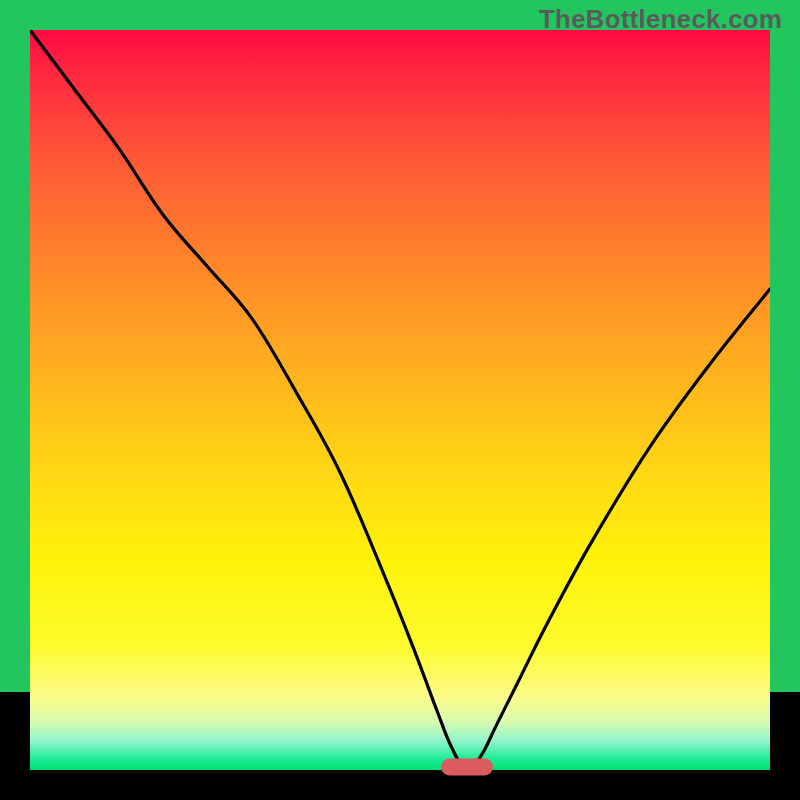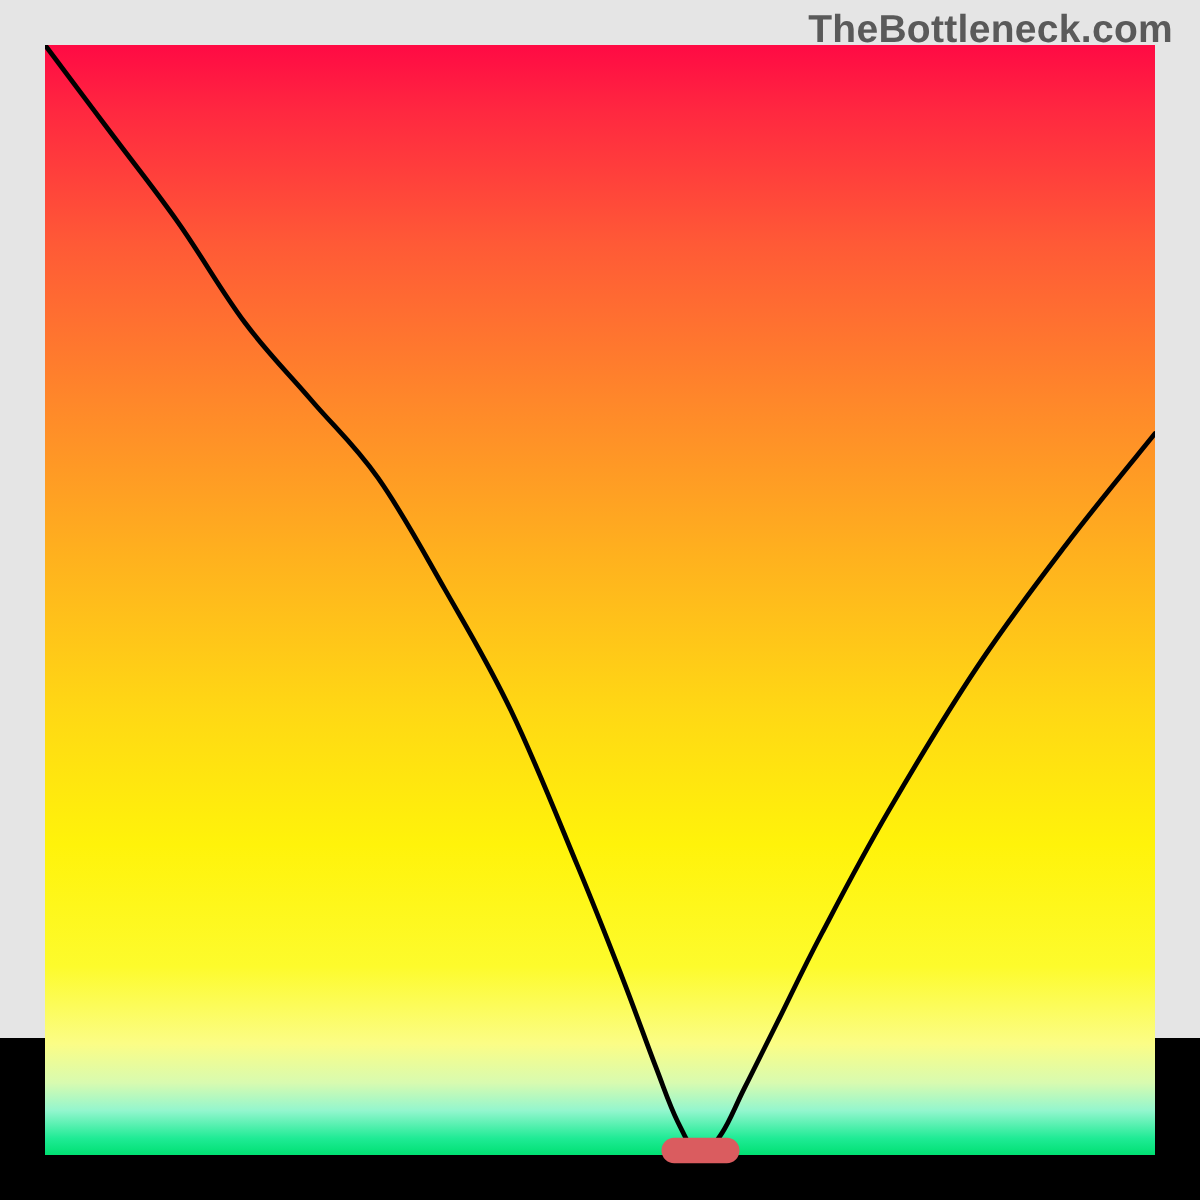--- a/index.html
+++ b/index.html
@@ -8,21 +8,21 @@
     width: 800px;
     height: 800px;
     overflow: hidden;
     background: #000;
     font-family: Arial, Helvetica, sans-serif;
   }
   .container {
     position: relative;
     width: 800px;
     height: 692px;
-    background: #e5e5e5;
+    background: #22c55e;
   }
   .watermark {
     position: absolute;
     top: 4px;
     right: 18px;
     font-size: 26px;
     font-weight: 600;
     color: #5a5a5a;
     letter-spacing: 0.2px;
     z-index: 30;

